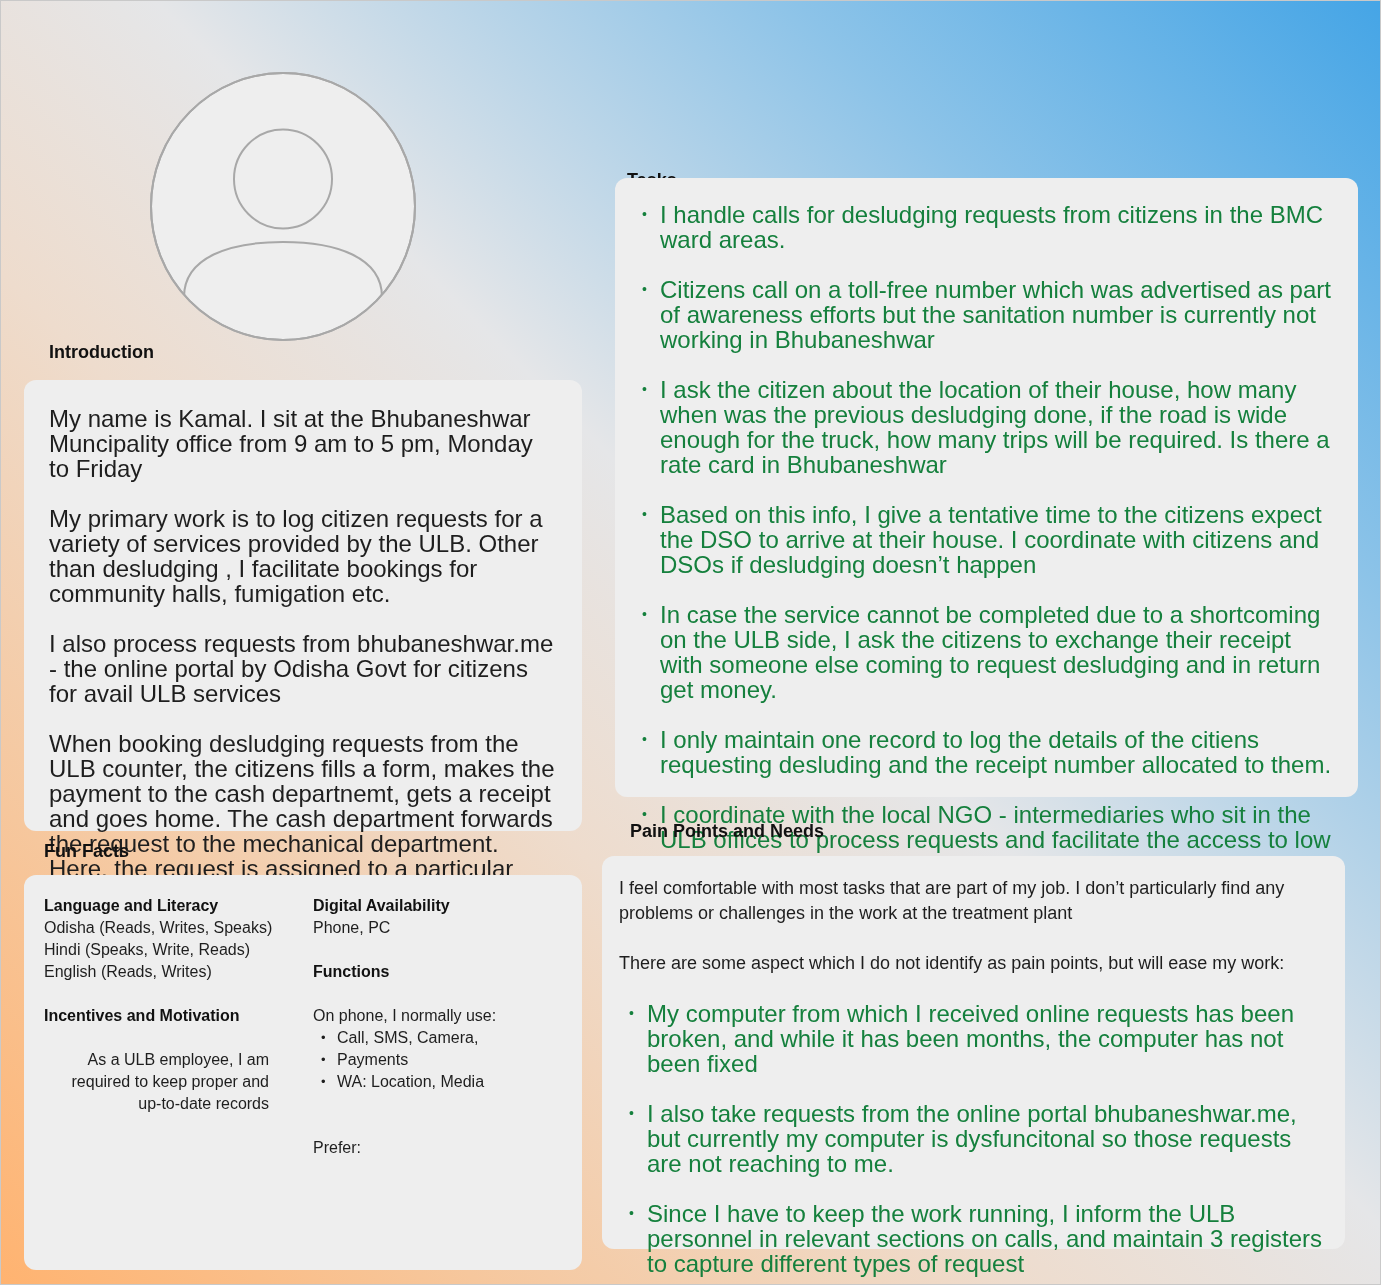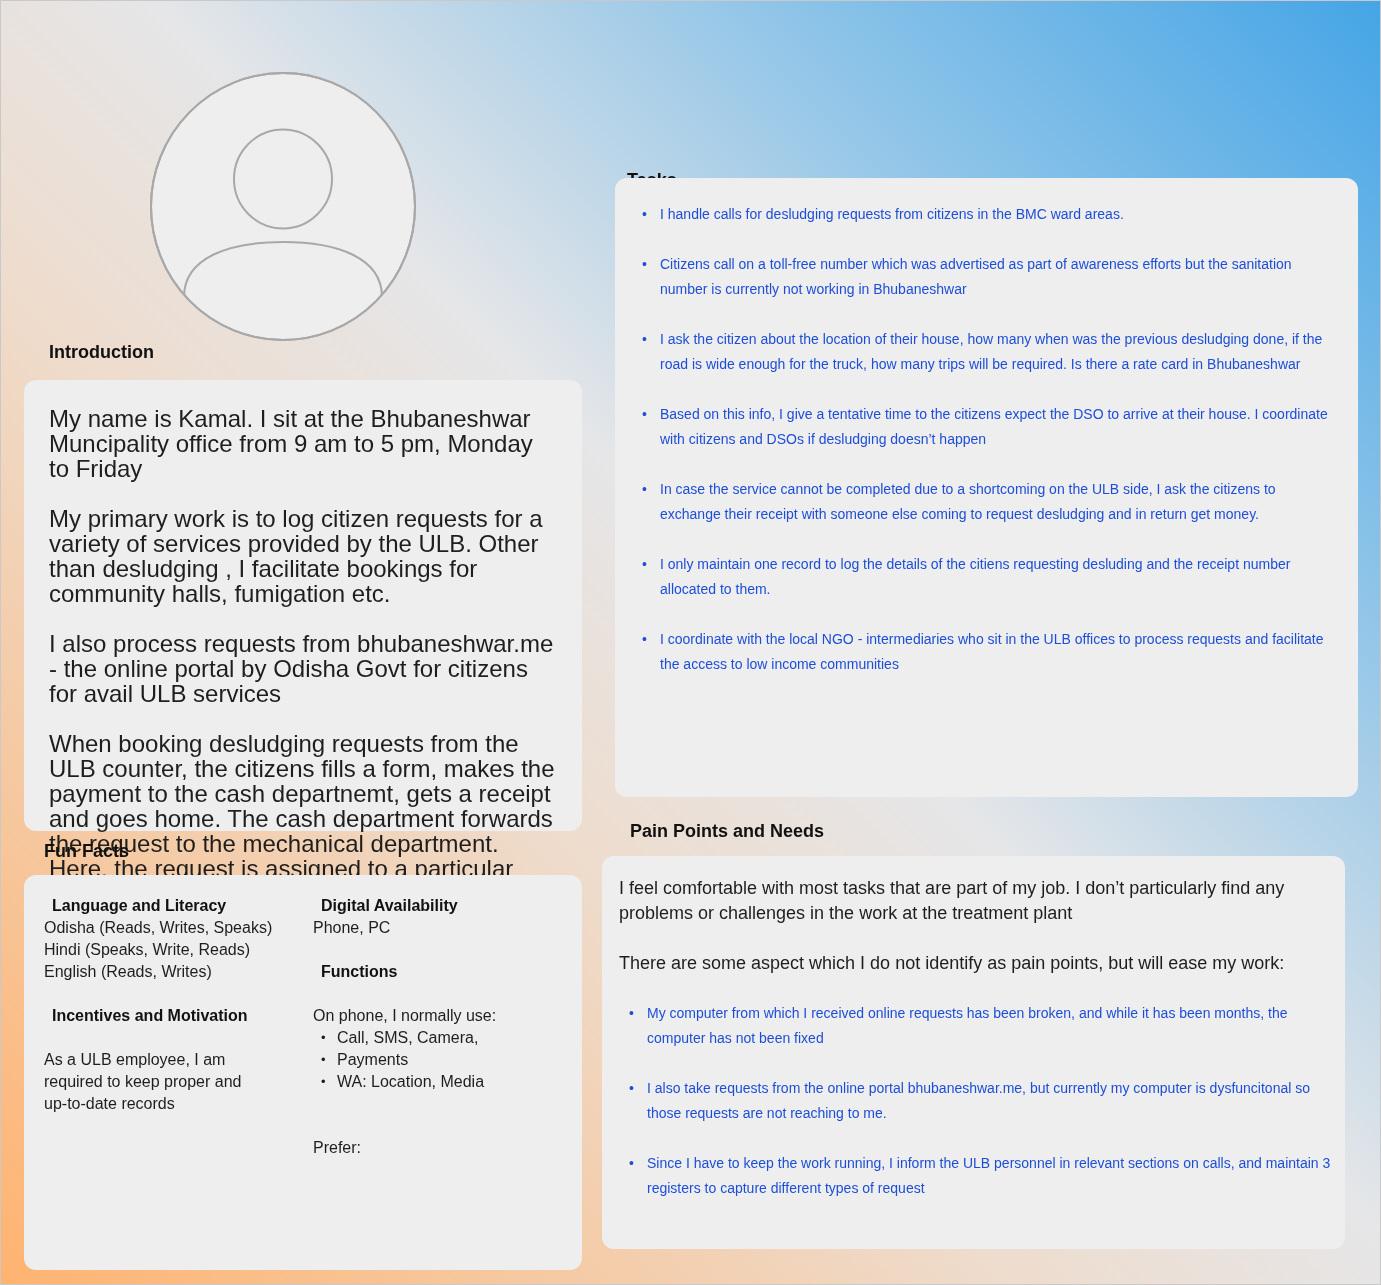--- a/index.html
+++ b/index.html
@@ -29,30 +29,30 @@
     position: absolute; background: #eeeeee; border-radius: 12px;
     box-sizing: border-box;
   }
   .intro-card { left: 23px; top: 379px; width: 558px; height: 451px; padding: 26px 25px 0 25px; }
   .intro-card p { margin: 0 0 25px 0; font-size: 24px; line-height: 25px; color: #1e1e1e; }
 
   .fun-card { left: 23px; top: 874px; width: 558px; height: 395px; padding: 20px 20px 0 20px; }
   .fun-col { position: absolute; top: 20px; font-size: 16px; line-height: 22px; color: #1e1e1e; }
   .fun-col.left { left: 20px; width: 260px; }
   .fun-col.right { left: 289px; width: 262px; }
-  .fun-col .h { font-weight: bold; color: #111; margin-left: 8px; }
+  .fun-col .h { font-weight: bold; color: #111; }
   .fun-col .gap { height: 22px; }
   .fun-col ul { margin: 0; padding: 0; list-style: none; }
   .fun-col li { position: relative; padding-left: 24px; }
   .fun-col li::before { content: "•"; position: absolute; left: 8px; top: 0; font-size: 13px; }
 
   .tasks-card { left: 614px; top: 177px; width: 743px; height: 619px; padding: 24px 20px 0 27px; }
   .pain-card { left: 590px; top: 855px; width: 743px; height: 393px; padding: 20px 14px 0 17px; margin-left: 11px; }
   .blist { margin: 0; padding: 0; list-style: none; }
-  .blist li { position: relative; padding-left: 18px; font-size: 14px; line-height: 25px; margin-bottom: 25px; color: #1d4ed8; }
+  .blist li { position: relative; padding-left: 18px; font-size: 24px; line-height: 25px; margin-bottom: 25px; color: #15803d; }
   .blist li::before { content: "•"; position: absolute; left: 0; top: 0; font-size: 14px; }
   .pain-card p { margin: 0 0 25px 0; font-size: 18px; line-height: 25px; color: #1e1e1e; }
   .pain-card .blist { padding-left: 10px; }
 </style>
 </head>
 <body>
 
 <div class="frame">
 
 
@@ -83,21 +83,21 @@
   <div class="section-label" style="left:43px; top:840px;">Fun Facts</div>
   <div class="card fun-card">
     <div class="fun-col left">
       <div class="h">Language and Literacy</div>
       <div>Odisha (Reads, Writes, Speaks)</div>
       <div>Hindi (Speaks, Write, Reads)</div>
       <div>English (Reads, Writes)</div>
       <div class="gap"></div>
       <div class="h">Incentives and Motivation</div>
       <div class="gap"></div>
-      <div style="width:225px;">As a ULB employee, I am required to keep proper and up-to-date records</div>
+      <div style="width:225px;text-align:right;">As a ULB employee, I am required to keep proper and up-to-date records</div>
     </div>
     <div class="fun-col right">
       <div class="h">Digital Availability</div>
       <div>Phone, PC</div>
       <div class="gap"></div>
       <div class="h">Functions</div>
       <div class="gap"></div>
       <div>On phone, I normally use:</div>
       <ul>
         <li>Call, SMS, Camera,</li>

